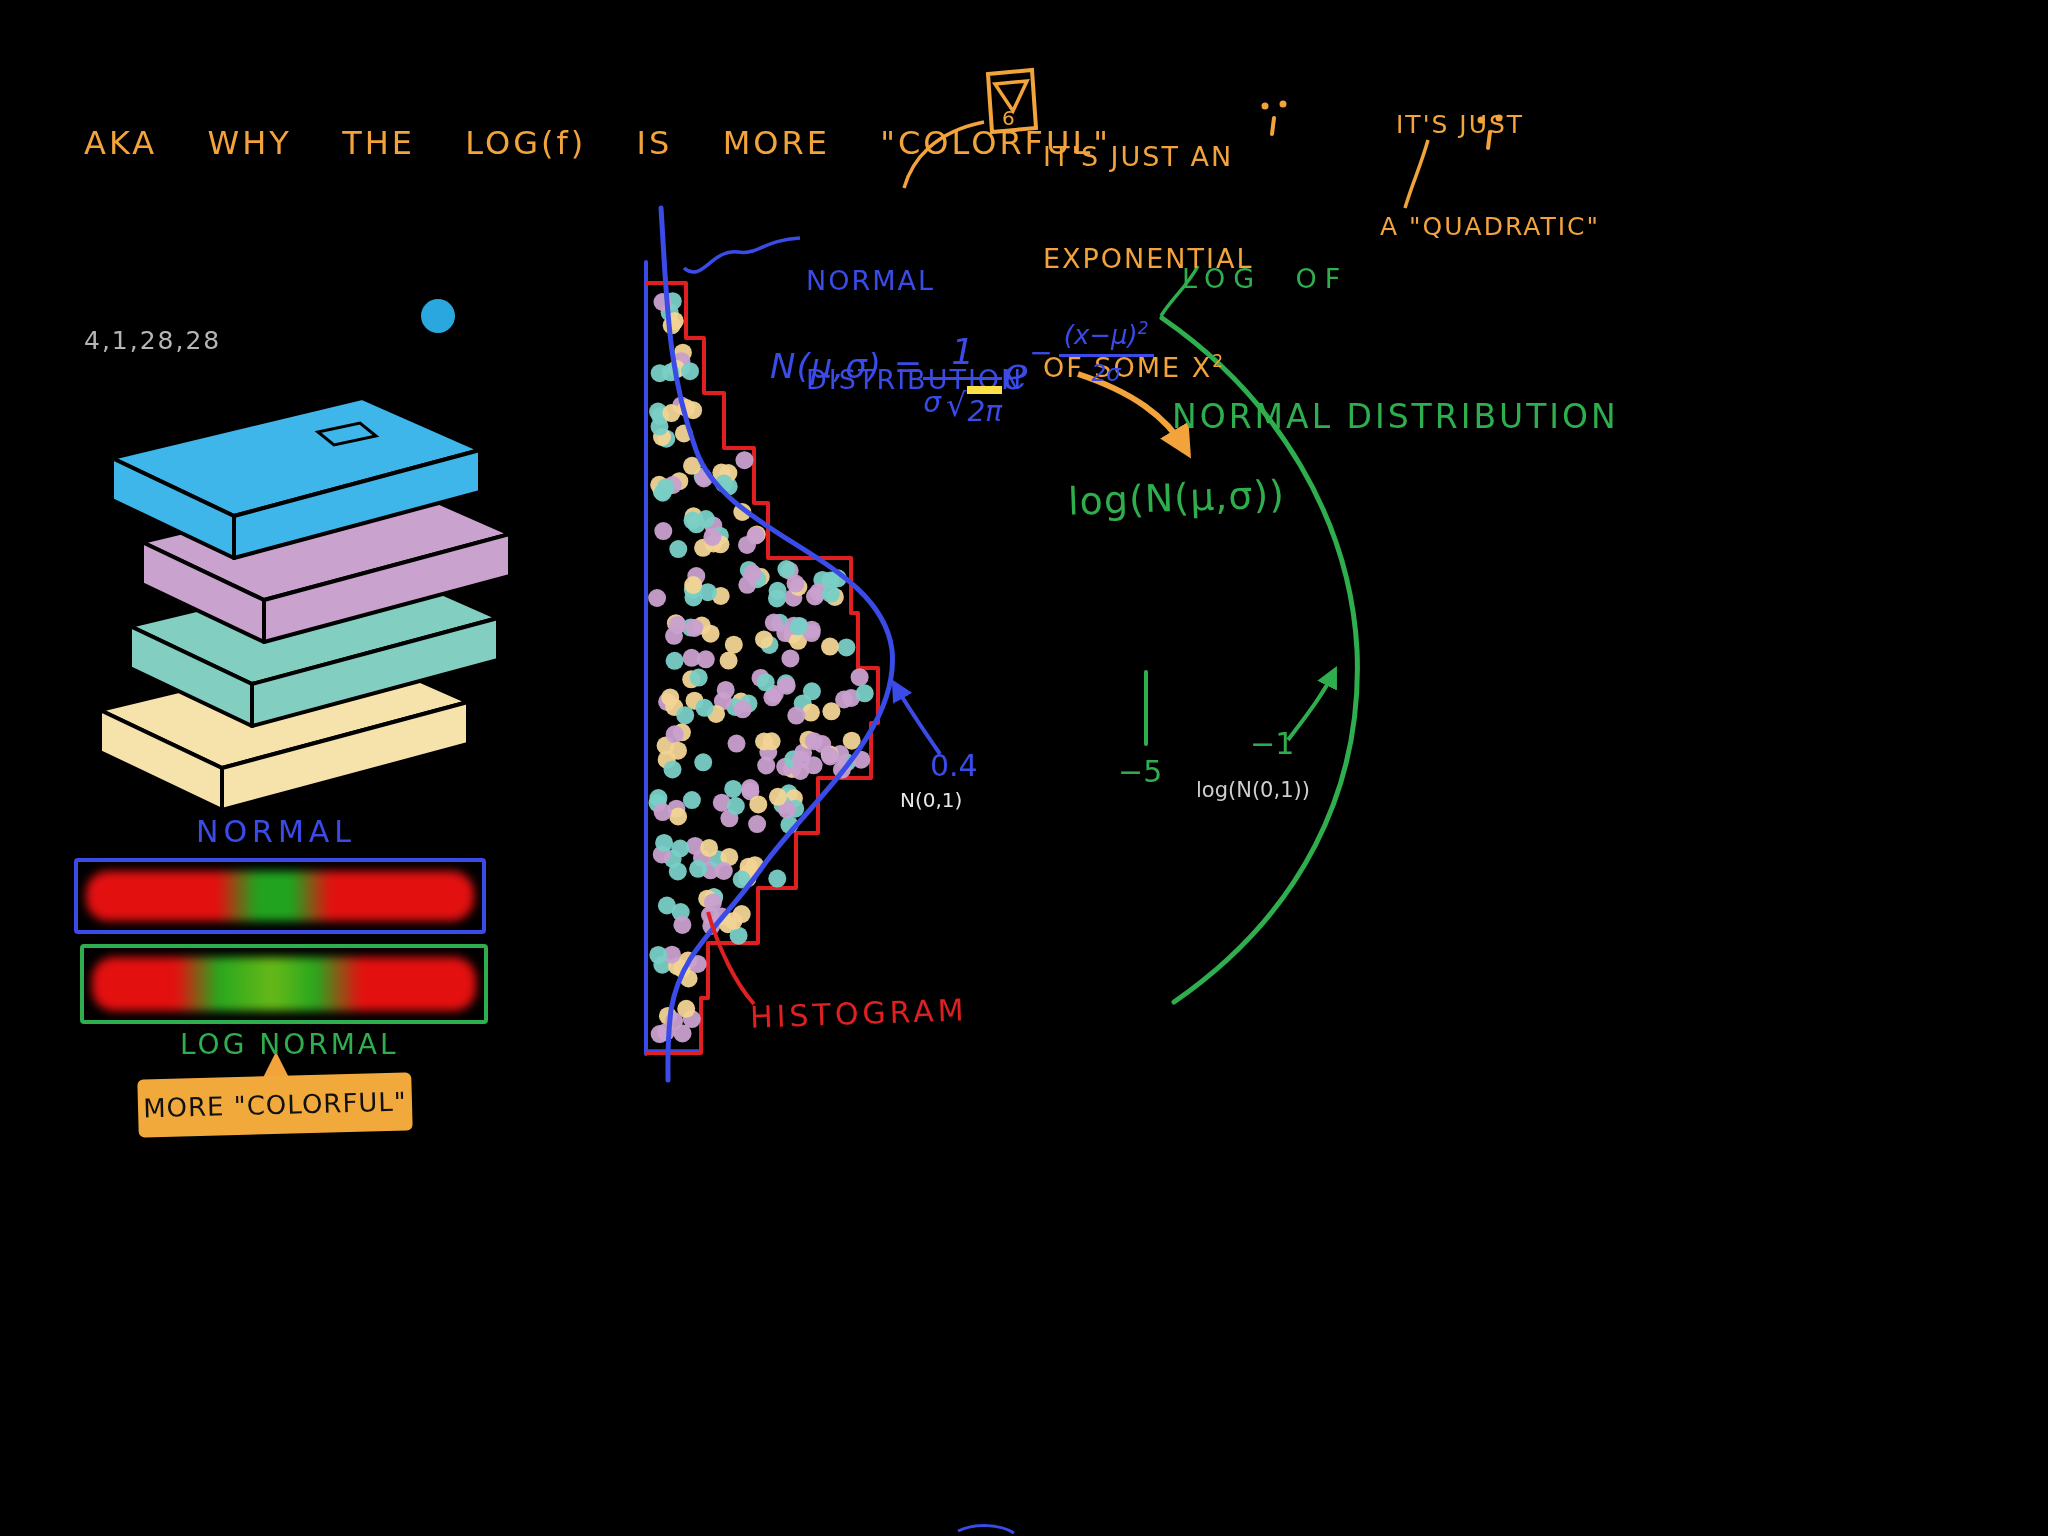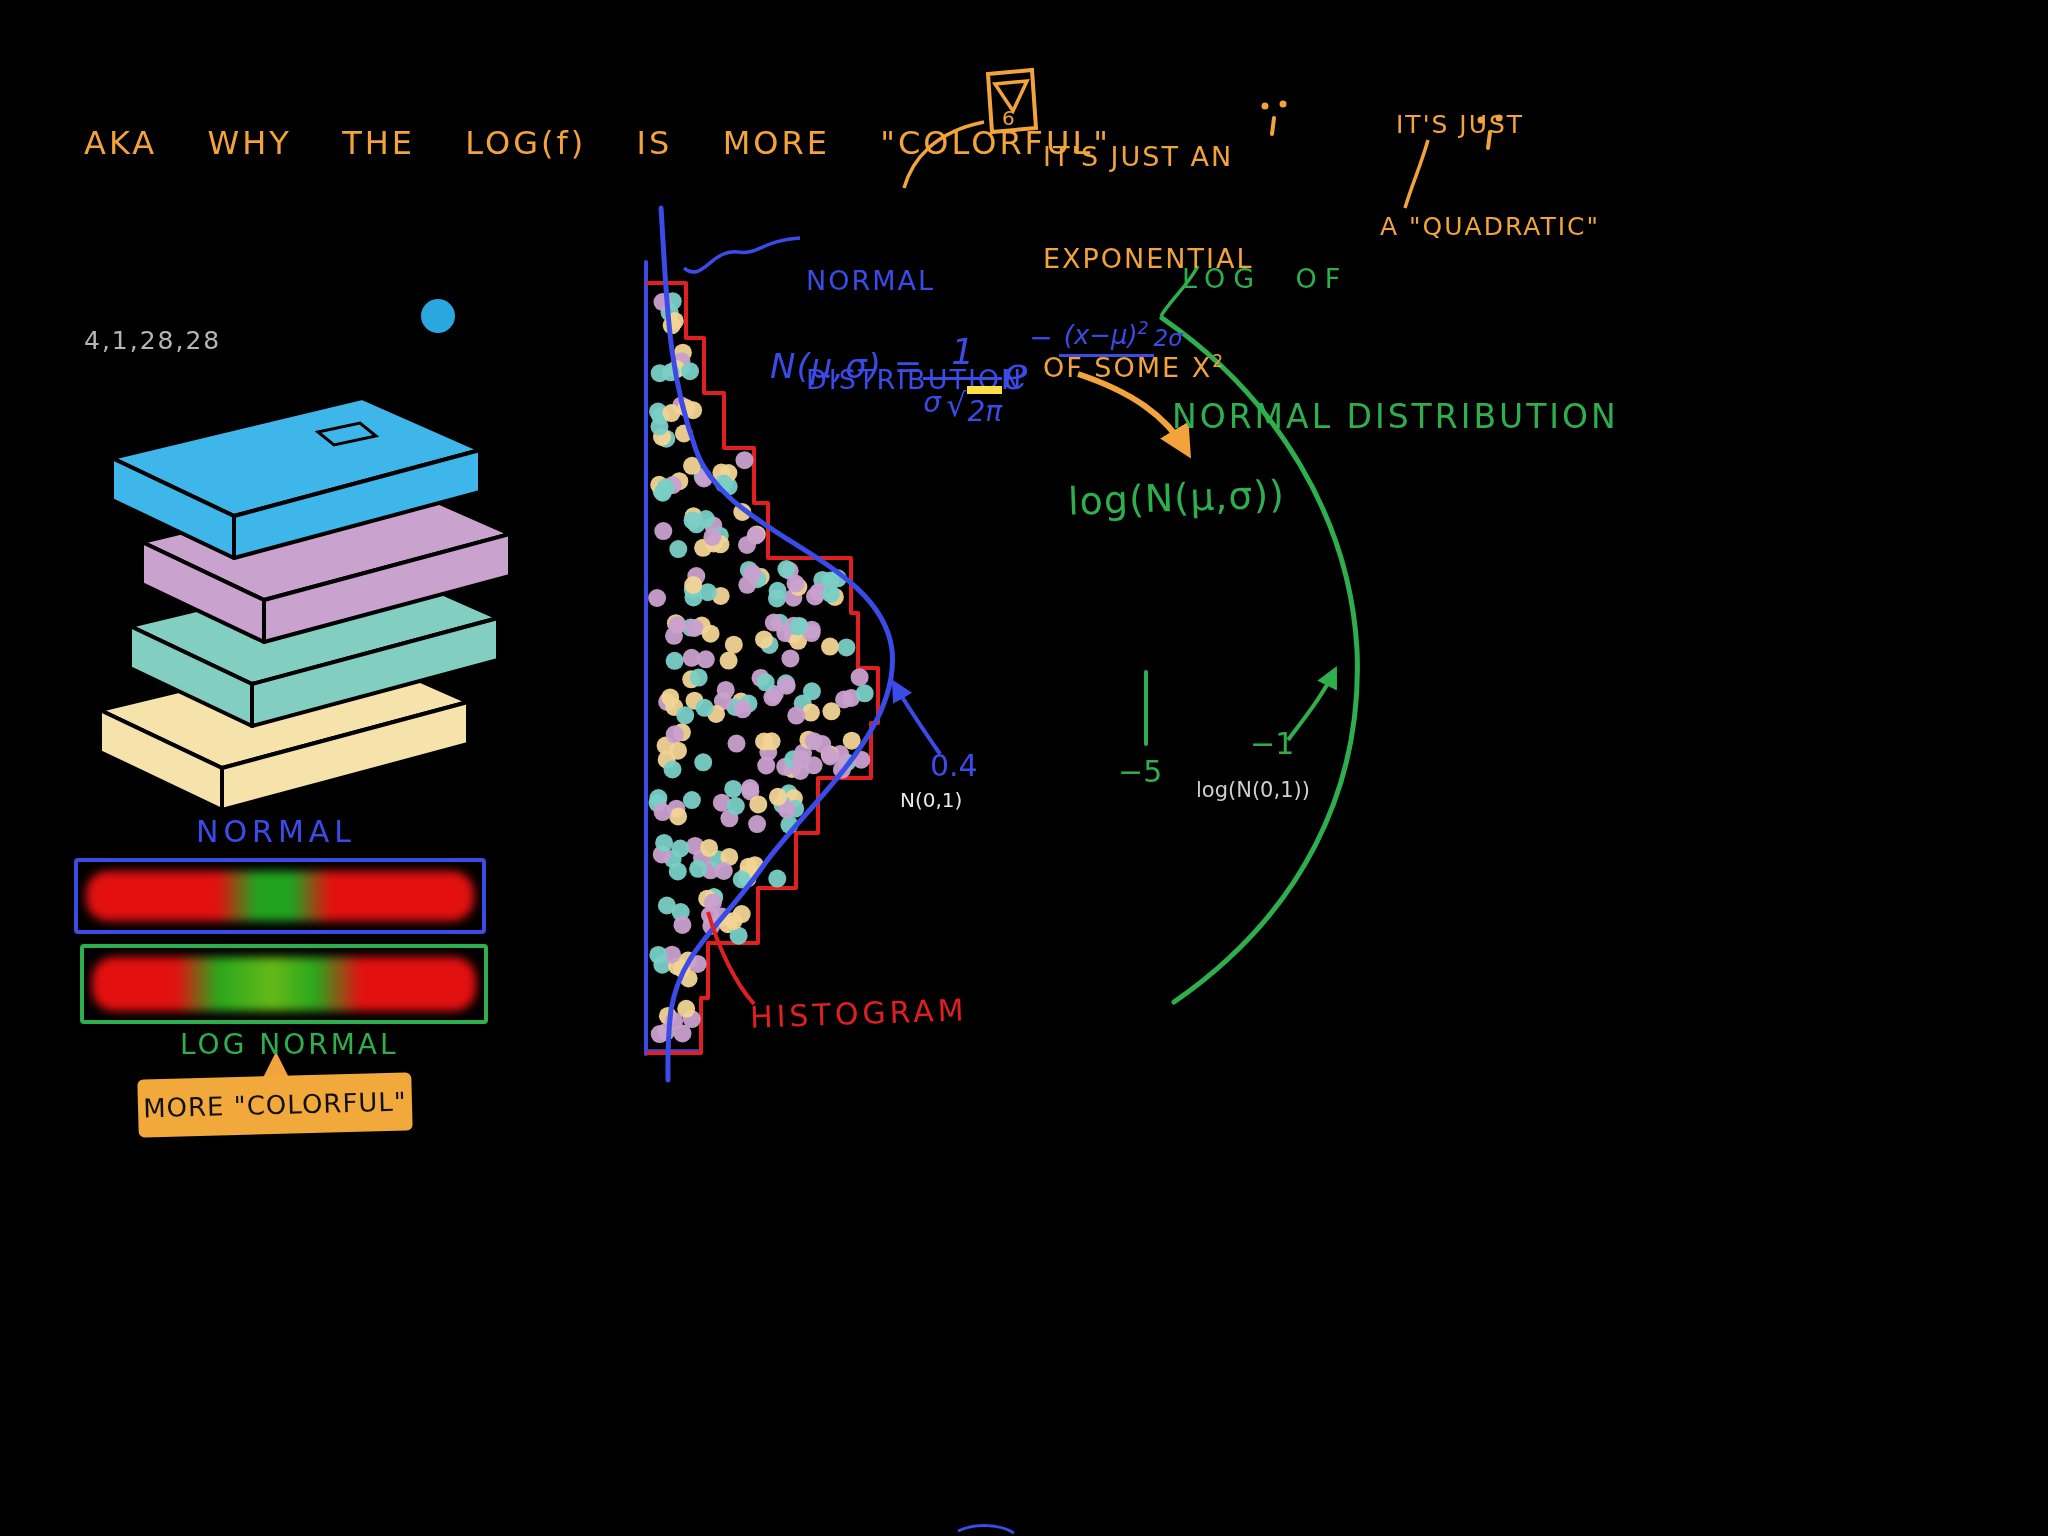--- a/index.html
+++ b/index.html
@@ -23,21 +23,21 @@
             color:#111;text-align:center;}
   .formula{position:absolute;display:flex;align-items:flex-start;gap:0;color:#3a4be8;font-style:italic;}
   .f-lhs{font-size:34px;margin-top:24px;letter-spacing:1px;}
   .f-frac{display:flex;flex-direction:column;align-items:center;margin-top:8px;}
   .f-num{font-size:36px;padding:0 14px 4px;}
   .f-den{border-top:3px solid #3a4be8;padding-top:6px;font-size:28px;display:flex;align-items:flex-start;}
   .f-rad{font-size:32px;margin:0 1px 0 5px;}
   .f-ovl{border-top:8px solid #fde047;padding-top:1px;}
   .f-e{font-size:46px;margin-top:24px;font-family:"DejaVu Serif",serif;font-style:italic;}
   .f-exp{display:flex;align-items:center;gap:6px;margin-top:-4px;font-size:24px;}
-  .f-efrac{display:flex;flex-direction:row;align-items:center;}
+  .f-efrac{display:flex;flex-direction:column;align-items:center;}
   .f-enum{padding:0 5px 3px;border-bottom:3px solid #3a4be8;font-size:26px;}
   .f-enum sup{font-size:17px;}
   .f-eden{padding-top:3px;font-size:23px;}
   .f-minus{font-size:28px;}
 </style>
 </head>
 <body>
 
 <div id="canvas">
 

